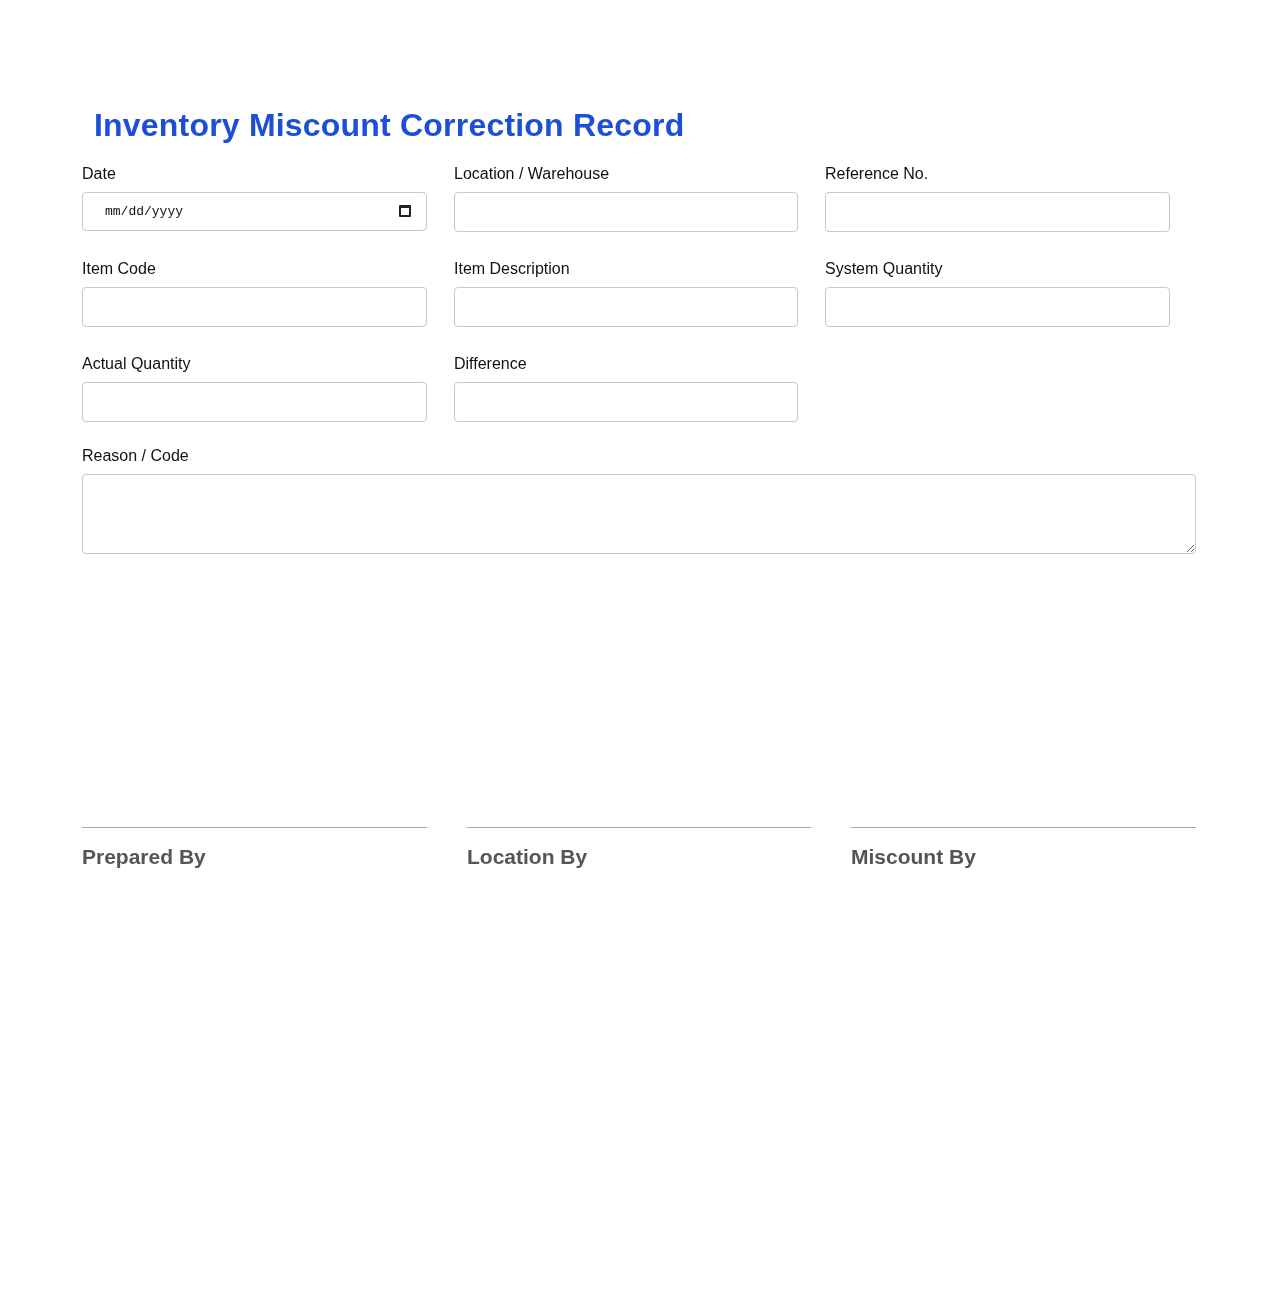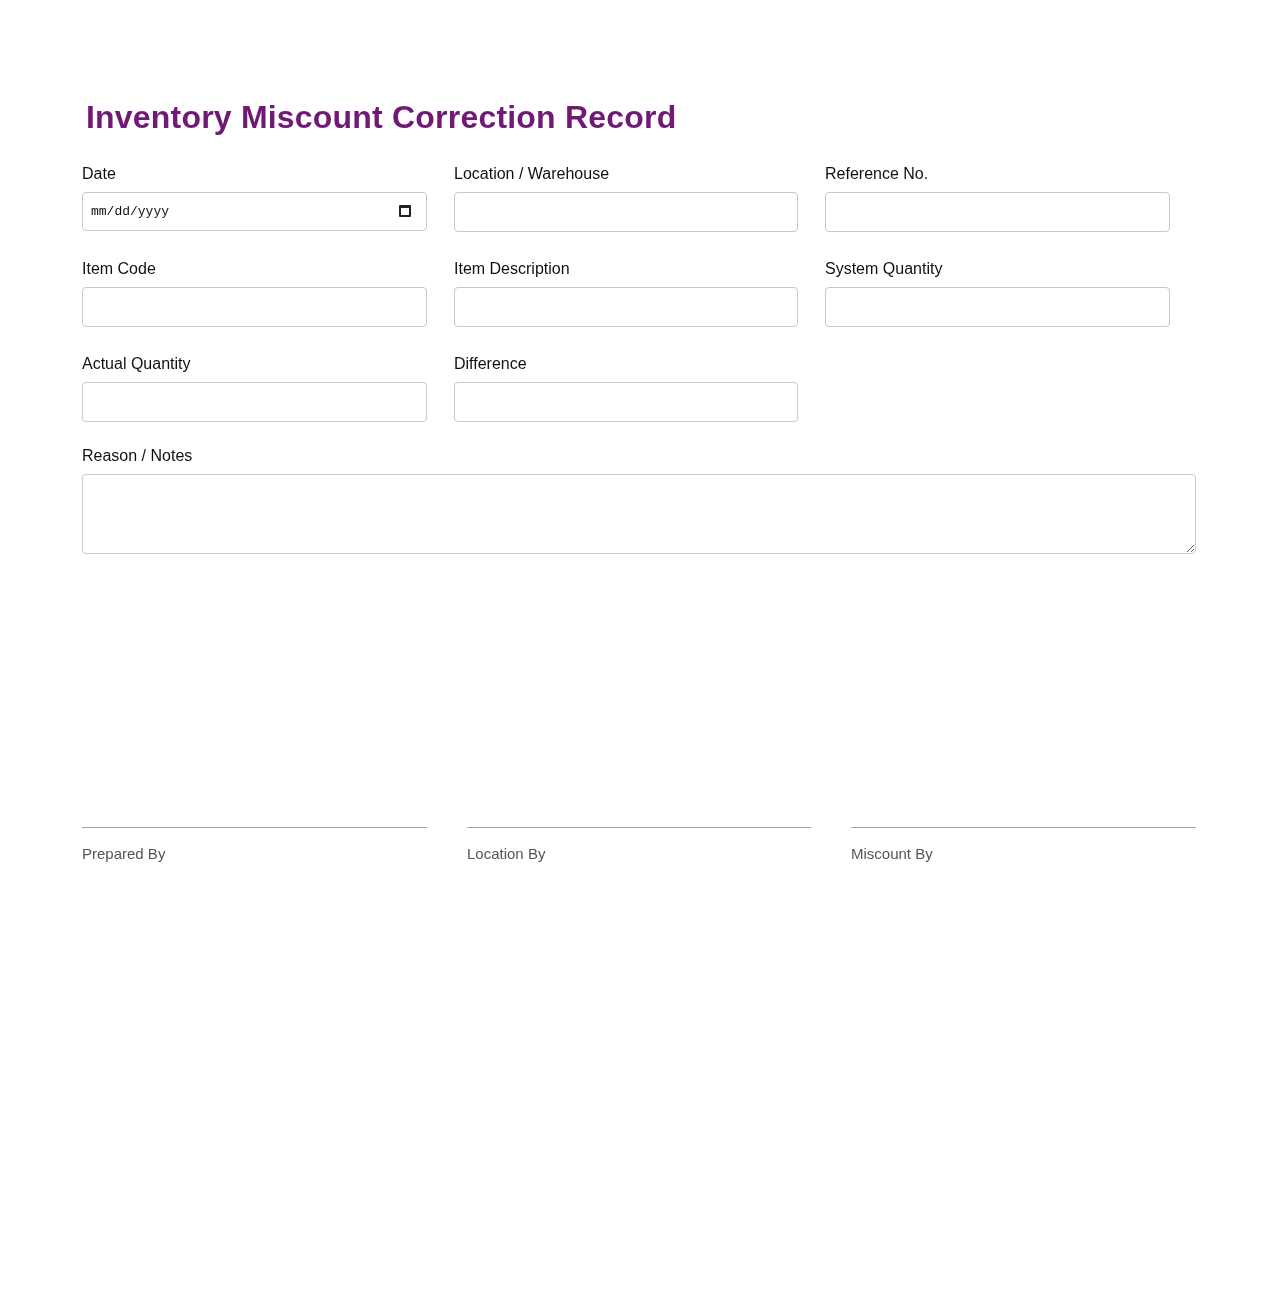--- a/index.html
+++ b/index.html
@@ -12,27 +12,27 @@
       font-family: "Liberation Sans", sans-serif;
       color: #111111;
     }
     .page {
       position: absolute;
       left: 82px;
       top: 0;
       width: 1114px;
     }
     h1 {
-      margin: 4px;
+      margin: 12px;
       position: absolute;
       top: 95px;
       left: 0;
       font-size: 32px;
       font-weight: bold;
-      color: #701a75;
+      color: #1d4ed8;
       letter-spacing: 0.2px;
       white-space: nowrap;
     }
     .grid {
       position: absolute;
       top: 164px;
       left: 0;
       width: 1114px;
       display: grid;
       grid-template-columns: 345px 344px 345px;
@@ -61,21 +61,21 @@
     .date-wrap {
       position: relative;
       width: 100%;
       height: 39px;
       border: 1px solid #c8c8c8;
       border-radius: 4px;
       background: #fff;
     }
     .date-text {
       position: absolute;
-      left: 8px;
+      left: 22px;
       top: 11px;
       font-family: "Liberation Mono", monospace;
       font-size: 13px;
       color: #111;
     }
     .cal-icon {
       position: absolute;
       right: 15px;
       top: 12px;
       width: 12px;
@@ -116,22 +116,23 @@
       display: grid;
       grid-template-columns: 345px 344px 345px;
       column-gap: 40px;
     }
     .sig-line {
       height: 0;
       border-top: 1px solid #a6a6a6;
     }
     .sig-label {
       margin-top: 17px;
-      font-size: 15px;
+      font-size: 21px;
       color: #555555;
+      font-weight: bold;
     }
   </style>
 </head>
 <body>
 
 <div class="page">
   <h1>Inventory Miscount Correction Record</h1>
 
   <div class="grid">
     <div class="field">
@@ -173,21 +174,21 @@
       <input type="text" value="" style="">
     </div>
 
     <div class="field">
       <label>Difference</label>
       <input type="text" value="" style="">
     </div>
   </div>
 
   <div class="notes">
-    <label>Reason / Notes</label>
+    <label>Reason / Code</label>
     <textarea style=""></textarea>
   </div>
 
   <div class="signatures">
     <div>
       <div class="sig-line"></div>
       <div class="sig-label">Prepared By</div>
     </div>
     <div>
       <div class="sig-line"></div>

